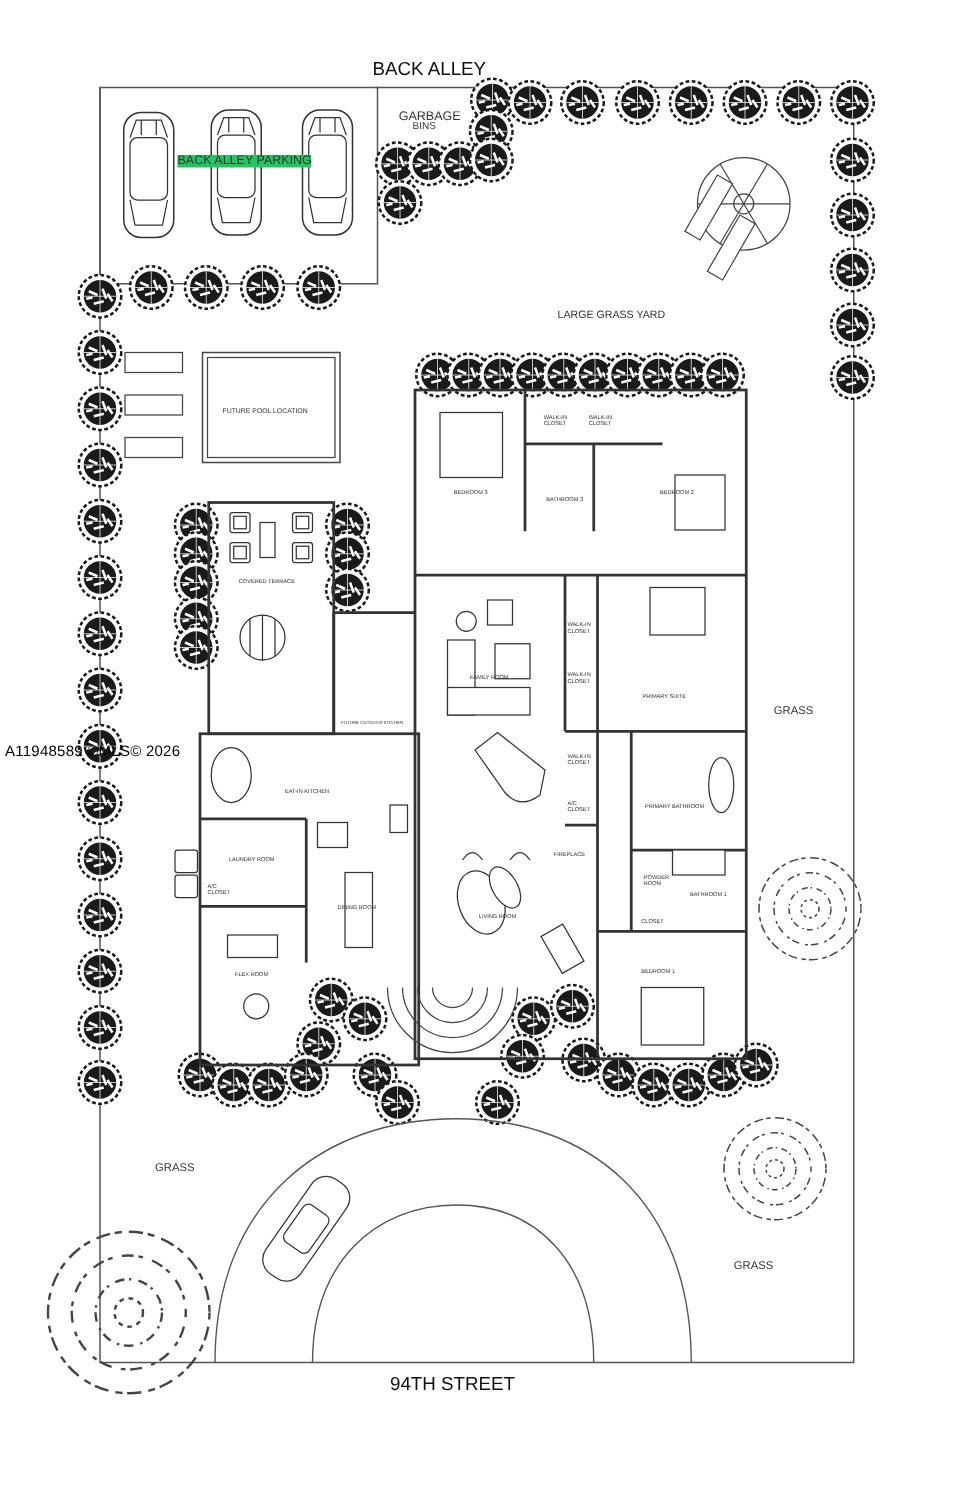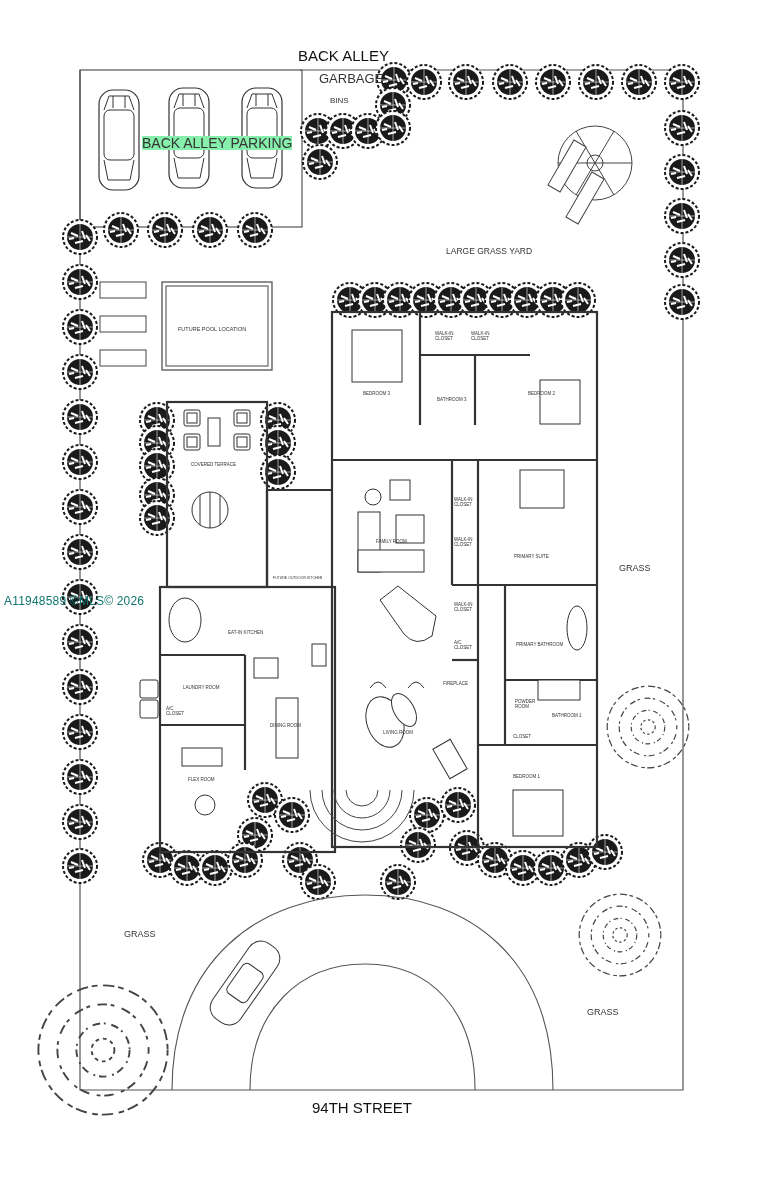--- a/index.html
+++ b/index.html
@@ -3,21 +3,21 @@
 <meta charset="utf-8">
 <style>
   html,body{margin:0;padding:0;background:#ffffff;}
   body{width:774px;height:1200px;position:relative;overflow:hidden;font-family:"Liberation Sans",sans-serif;color:#222;}
   #plan{position:absolute;left:0;top:0;width:774px;height:1200px;}
   .lbl{position:absolute;white-space:nowrap;color:#333;text-transform:uppercase;line-height:1;}
   .big{font-size:15px;color:#111;}
   .med{font-size:9px;}
   .sm{font-size:6px;}
   .xs{font-size:4.5px;}
-  .wm{position:absolute;left:4px;top:594px;font-size:12px;color:#0f766e;letter-spacing:0.2px;}
+  .wm{position:absolute;left:4px;top:594px;font-size:12px;color:#000000;letter-spacing:0.2px;}
 </style>
 </head>
 <body>
 
 <div id="plan">
 <svg width="774" height="1200" viewBox="0 0 774 1200" xmlns="http://www.w3.org/2000/svg">
   <defs>
     <g id="tree">
       <circle r="17" fill="#fff" stroke="#1a1a1a" stroke-width="2" stroke-dasharray="3 2"></circle>
       <circle r="13" fill="#1a1a1a"></circle>
@@ -231,23 +231,23 @@
   <g transform="translate(245,983) rotate(35)">
     <rect x="-17" y="-46" width="34" height="92" rx="14" fill="#fff" stroke="#333"></rect>
     <rect x="-12" y="-18" width="24" height="36" rx="5" fill="none" stroke="#333"></rect>
   </g>
 </svg>
 </div>
 
 <span class="lbl big" style="left:298px;top:48px;">BACK ALLEY</span>
 <span class="lbl big" style="left:312px;top:1100px;">94TH STREET</span>
 
-<span class="lbl sm" style="left:319px;top:72px;font-size:13px;">GARBAGE</span>
+<span class="lbl sm" style="left:319px;top:89px;font-size:10px;">GARBAGE</span>
 <span class="lbl sm" style="left:330px;top:97px;font-size:8px;">BINS</span>
-<span class="lbl sm" style="left:142px;top:136px;font-size:14px;background:#86efac;">BACK ALLEY PARKING</span>
+<span class="lbl sm" style="left:142px;top:124px;font-size:10px;background:#22c55e;">BACK ALLEY PARKING</span>
 <span class="lbl sm" style="left:446px;top:203px;font-size:8.5px;margin-top:44px;">LARGE GRASS YARD</span>
 <span class="lbl xs" style="left:178px;top:327px;font-size:5.5px;">FUTURE POOL LOCATION</span>
 <span class="lbl med" style="left:619px;top:564px;font-size:9px;">GRASS</span>
 <span class="lbl med" style="left:124px;top:930px;font-size:9px;">GRASS</span>
 <span class="lbl med" style="left:587px;top:1008px;font-size:9px;">GRASS</span>
 
 <span class="lbl xs" style="left:363px;top:392px;">BEDROOM 3</span>
 <span class="lbl xs" style="left:528px;top:392px;">BEDROOM 2</span>
 <span class="lbl xs" style="left:437px;top:398px;">BATHROOM 3</span>
 <span class="lbl xs" style="left:435px;top:332px;width:26px;white-space:normal;">WALK-IN CLOSET</span>

